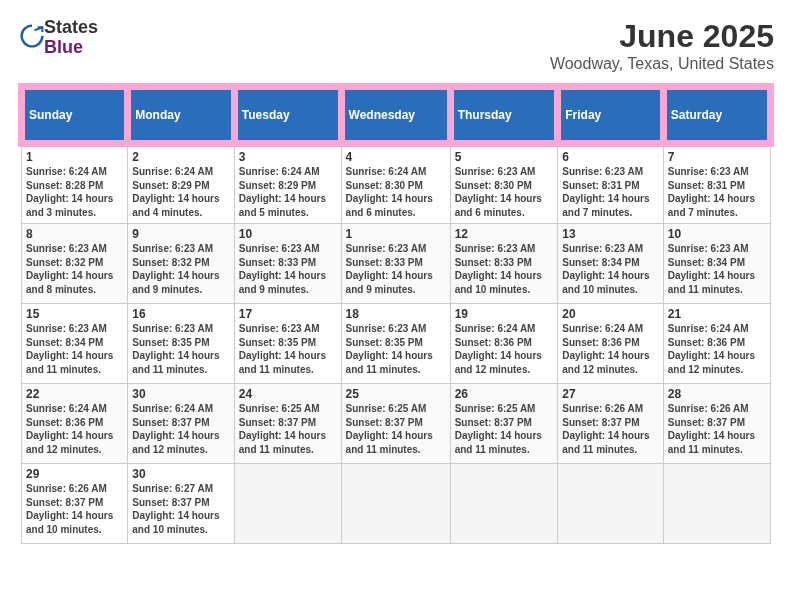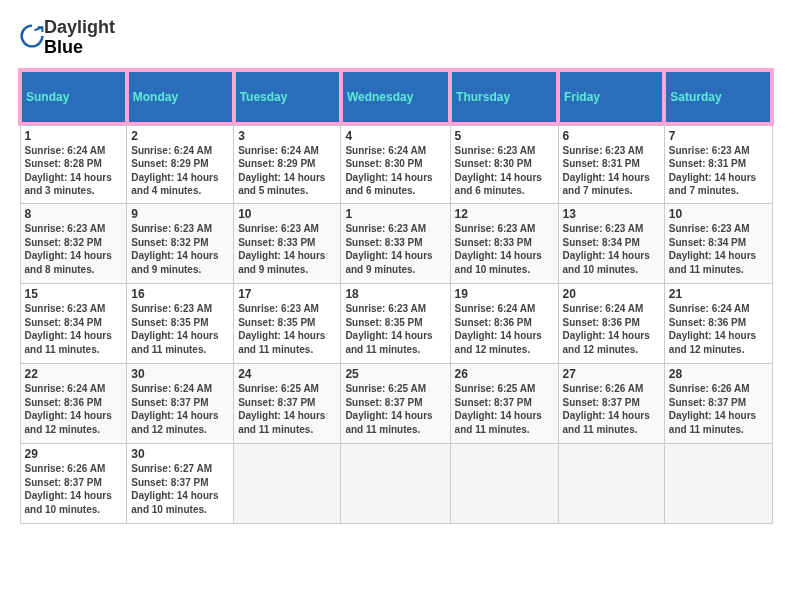--- a/index.html
+++ b/index.html
@@ -25,21 +25,21 @@
     .logo {
       display: flex;
       align-items: center;
     }
     .logo-text {
       font-size: 18px;
       font-weight: bold;
       line-height: 1.1;
     }
     .logo-general { color: #333; }
-    .logo-blue { color: #000000; }
+    .logo-blue { color: #701a75; }
     .logo-icon {
       width: 24px;
       height: 24px;
       margin-left: 2px;
     }
     .title-block {
       text-align: right;
     }
     .title-block h1 {
       font-size: 32px;
@@ -50,26 +50,26 @@
       font-size: 16px;
       font-weight: normal;
       color: #555;
     }
     .calendar {
       width: 100%;
       border-collapse: collapse;
     }
     .calendar th {
       background: #2a6ebb;
-      color: #5eead4;
+      color: #ffffff;
       font-size: 12px;
       font-weight: bold;
       padding: 18px 4px;
       text-align: left;
-      border: 4px solid #f9a8d4;
+      border: 7px solid #f9a8d4;
     }
     .calendar td {
       border: 1px solid #ccc;
       vertical-align: top;
       padding: 3px 4px;
       width: 113px;
       height: 80px;
       background: #fff;
     }
     .calendar td.empty {
@@ -98,23 +98,27 @@
   <div class="header">
     <div class="logo">
       <div>
         <svg class="logo-icon" viewBox="0 0 30 30">
           <path d="M15 2 C8 2 2 8 2 15 C2 22 8 28 15 28 C22 28 28 22 28 15" fill="none" stroke="#1a5fa8" stroke-width="3"></path>
           <path d="M22 4 L28 4 L28 10" fill="none" stroke="#1a5fa8" stroke-width="2.5"></path>
           <path d="M18 8 L28 4" fill="none" stroke="#1a5fa8" stroke-width="2.5"></path>
         </svg>
       </div>
       <div class="logo-text">
-        <div><span class="logo-general">Daylight</span></div>
+        <div><span class="logo-general">States</span></div>
         <div><span class="logo-blue">Blue</span></div>
       </div>
+    </div>
+    <div class="title-block">
+      <h1>June 2025</h1>
+      <h2>Woodway, Texas, United States</h2>
     </div>
   </div>
 
   <table class="calendar">
     <thead>
       <tr>
         <th>Sunday</th>
         <th>Monday</th>
         <th>Tuesday</th>
         <th>Wednesday</th>

